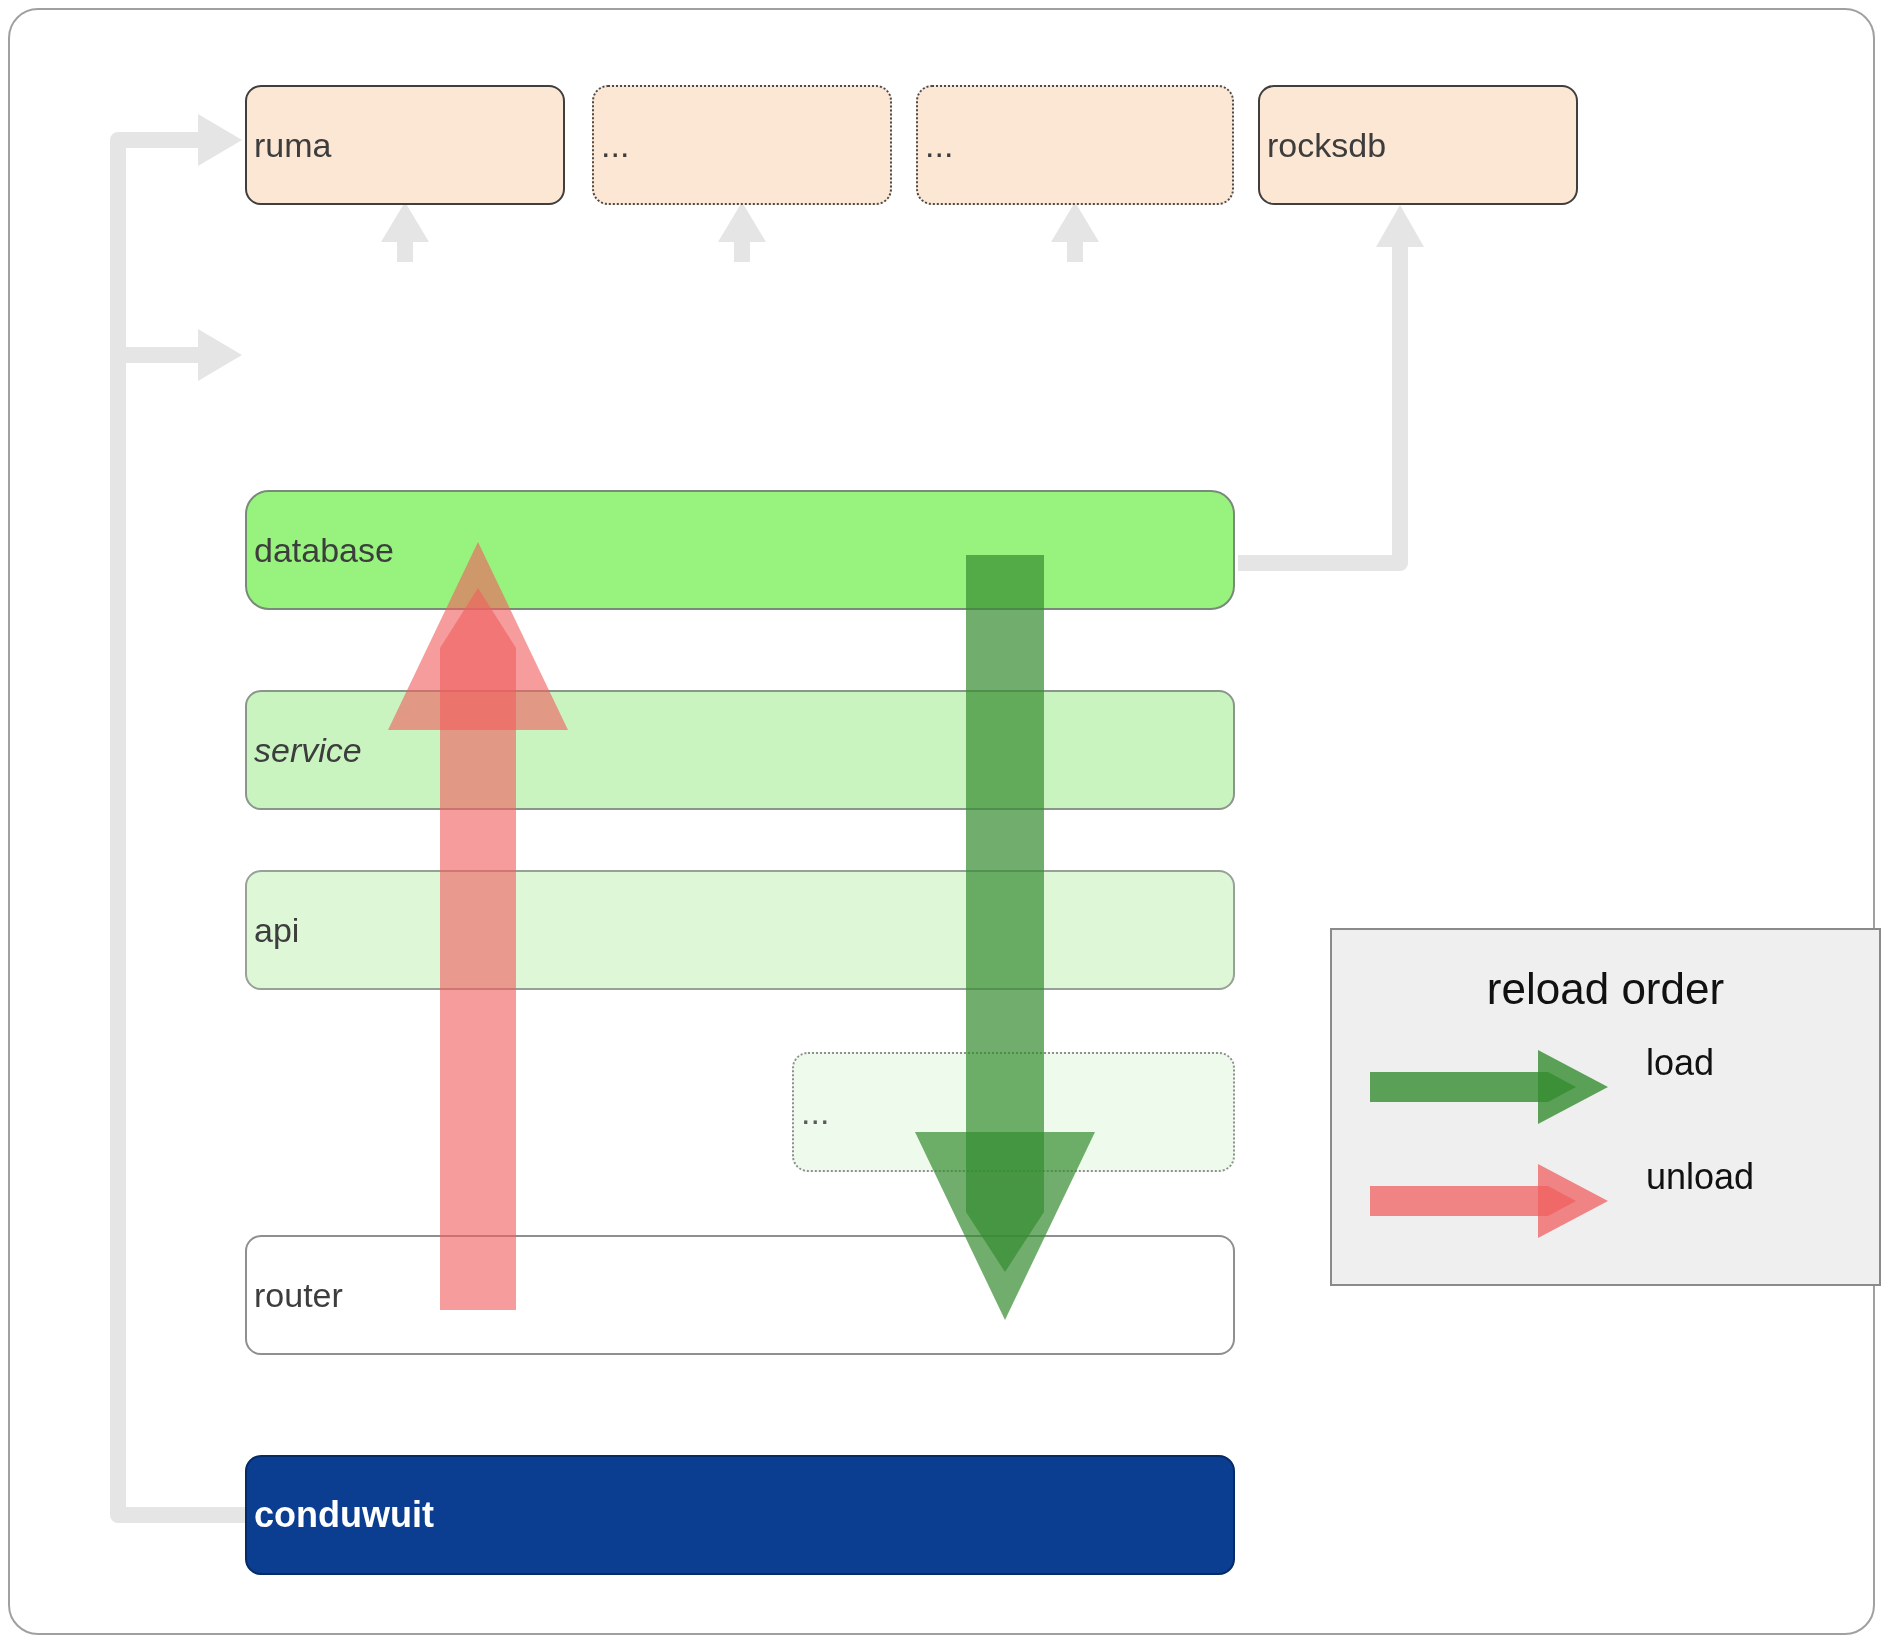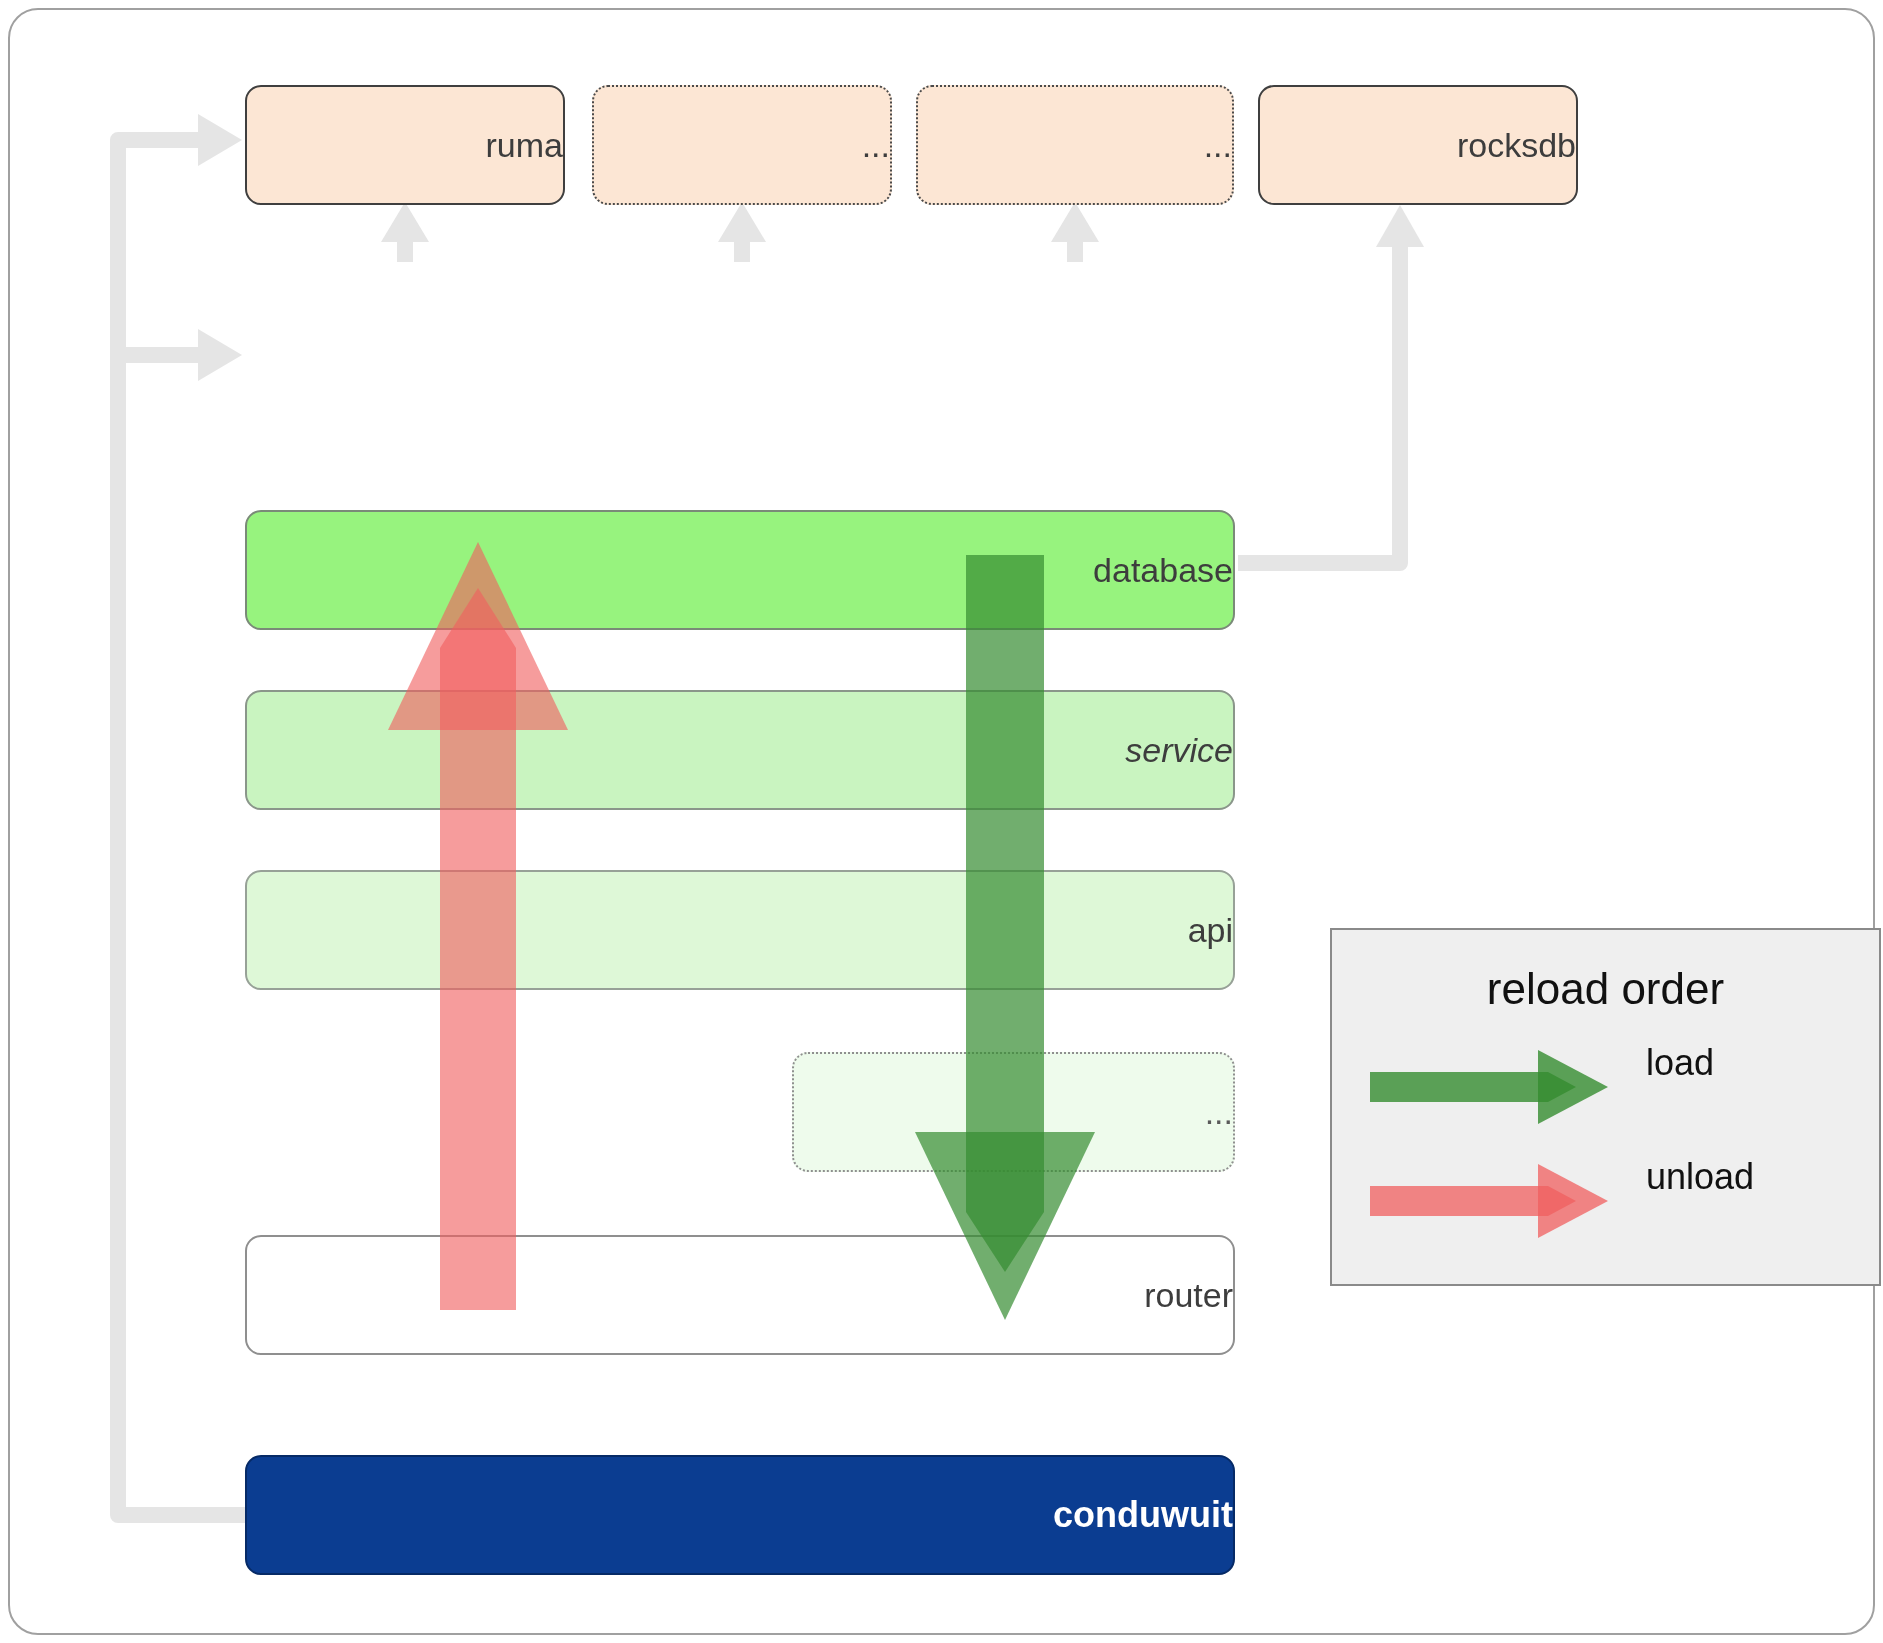--- a/index.html
+++ b/index.html
@@ -11,21 +11,21 @@
     overflow:hidden;
   }
   .outer-frame{
     position:absolute;left:8px;top:8px;right:8px;bottom:8px;
     border:2px solid #a0a0a0;border-radius:30px;
     background:#ffffff;
   }
   svg.layer{position:absolute;left:0;top:0;pointer-events:none;}
   .box{
     position:absolute;
-    display:flex;align-items:center;justify-content:flex-end;
+    display:flex;align-items:center;justify-content:flex-start;
     border-radius:16px;
     font-size:34px;color:#3d3d3d;
     box-sizing:border-box;
     border:2px solid #6e6e6e;
     padding-left:7px;
   }
   .peach{background:#fce6d4;border:2px solid #3f3f3f;}
   .peach.dotted{border:2px dotted #4a4a4a;}
   .core{background:#cfe2f7;border:2px solid #8d9aa8;}
   .database{background:#97f37e;border:2px solid #7a8a78;}
@@ -81,21 +81,21 @@
     <span>...</span>
   </div>
   <div class="box peach dotted" style="left:916px;top:85px;width:318px;height:120px;">
     <span>...</span>
   </div>
   <div class="box peach" style="left:1258px;top:85px;width:320px;height:120px;">
     <span>rocksdb</span>
   </div>
 
 
-  <div class="box database" style="left:245px;top:510px;width:990px;height:120px;">
+  <div class="box database" style="left:245px;top:490px;width:990px;height:120px;border-radius:24px;">
     <span>database</span>
   </div>
 
   <div class="box service" style="left:245px;top:690px;width:990px;height:120px;">
     <span>service</span>
   </div>
 
   <div class="box api" style="left:245px;top:870px;width:990px;height:120px;">
     <span>api</span>
   </div>

